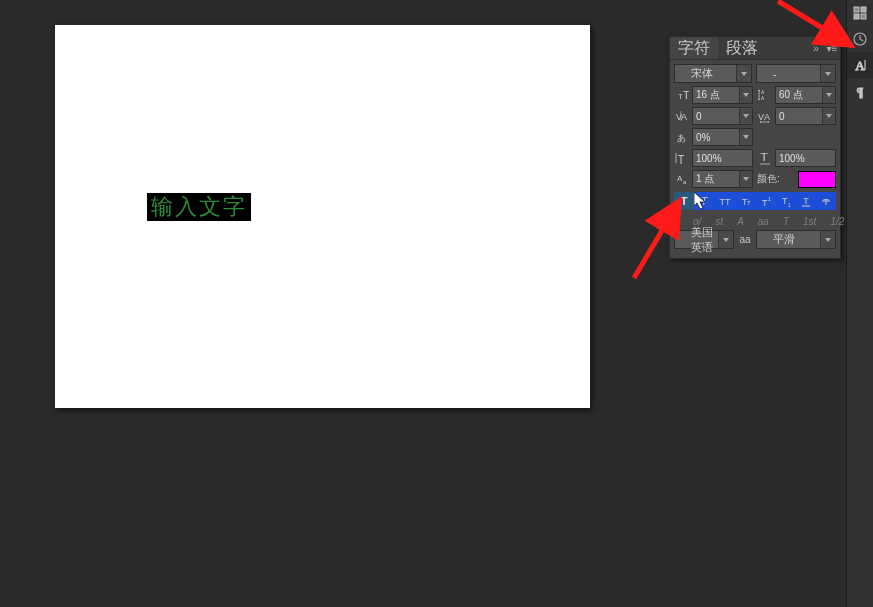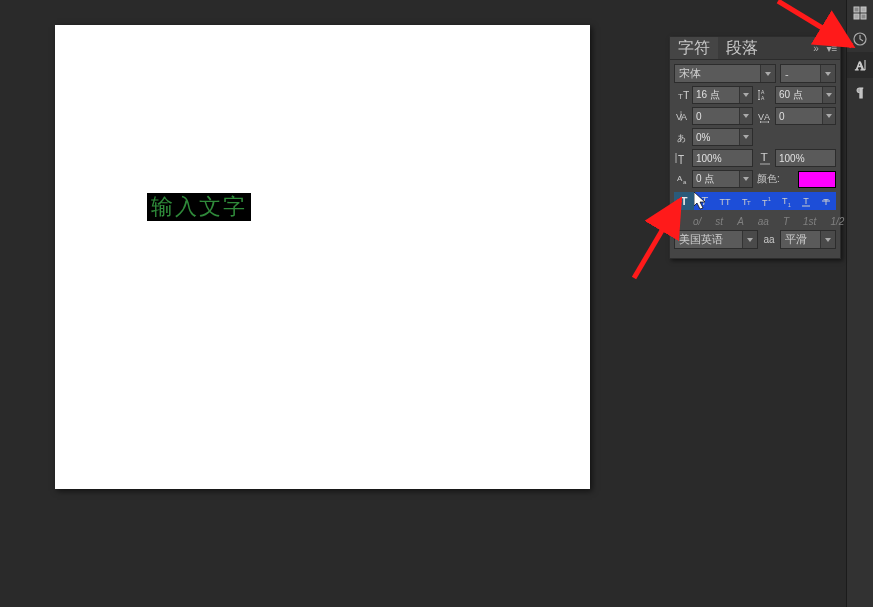--- a/index.html
+++ b/index.html
@@ -1,33 +1,33 @@
 <!DOCTYPE html>
 <html><head>
 <meta charset="utf-8">
 <style>
   html,body{margin:0;padding:0;width:873px;height:607px;background:#2a2a2a;font-family:"Microsoft YaHei",Arial,sans-serif;overflow:hidden;font-size:11px;}
   
-  .doc-wrap{position:absolute;left:55px;top:25px;width:535px;height:464px;background:#ffffff;box-shadow:2px 2px 6px rgba(0,0,0,0.6);}
+  .doc-wrap{position:absolute;left:55px;top:25px;width:535px;height:383px;background:#ffffff;box-shadow:2px 2px 6px rgba(0,0,0,0.6);}
   .text-layer{position:absolute;left:92px;top:168px;background:#000;color:#2f8a3a;font-size:22px;padding:0 4px;line-height:28px;letter-spacing:2px;}
   
   .rightbar{position:absolute;right:0;top:0;width:26px;height:100%;background:#323232;border-left:1px solid #1b1b1b;}
   .rb-btn{width:26px;height:26px;display:flex;align-items:center;justify-content:center;color:#c8c8c8;}
   .rb-btn.active{background:#2a2a2a;}
   .rb-btn svg{width:16px;height:16px;fill:#c8c8c8;stroke:#c8c8c8;}
   
   .panel{position:absolute;left:669px;top:36px;width:170px;background:#454545;border:1px solid #2c2c2c;box-shadow:2px 2px 4px rgba(0,0,0,0.5);color:#c8c8c8;}
   .panel-tabs{display:flex;align-items:center;height:22px;background:#3b3b3b;border-bottom:1px solid #2c2c2c;}
   .tab{padding:0 8px;height:22px;line-height:22px;font-size:16px;color:#c8c8c8;}
   .tab.active{background:#454545;}
   .tab-spacer{flex:1;}
   .tab-icn{width:16px;text-align:center;font-size:10px;color:#b0b0b0;}
   .panel-body{padding:4px 4px 6px 4px;}
   .row{display:flex;align-items:center;gap:4px;margin-bottom:3px;}
-  .sel{flex:1;height:17px;background:#5a5a5a;border:1px solid #2c2c2c;display:flex;align-items:center;padding:0 4px;font-size:11px;color:#d0d0d0;position:relative;}
+  .sel{flex:1;height:17px;background:#5a5a5a;border:1px solid #2c2c2c;display:flex;align-items:center;padding:0 16px;font-size:11px;color:#d0d0d0;position:relative;}
   .sel .dd{position:absolute;right:0;top:0;width:14px;height:100%;background:#4a4a4a;border-left:1px solid #333;display:flex;align-items:center;justify-content:center;}
   .dd svg{width:6px;height:6px;}
   .half{display:flex;align-items:center;gap:2px;flex:1;}
   .ic{width:16px;height:16px;display:flex;align-items:center;justify-content:center;flex:0 0 16px;}
   .ic svg{width:14px;height:14px;}
   .num{flex:1;height:16px;background:#5a5a5a;border:1px solid #2c2c2c;padding:0 3px;font-size:10px;color:#e0e0e0;display:flex;align-items:center;position:relative;}
   .num .dd{position:absolute;right:0;top:0;width:12px;height:100%;background:#4a4a4a;border-left:1px solid #333;display:flex;align-items:center;justify-content:center;}
   .swatch{width:36px;height:15px;background:#ff00ff;border:1px solid #000;}
   .lbl{font-size:10px;color:#c8c8c8;}
   .btn-row{display:flex;gap:0;margin-top:4px;}
@@ -223,21 +223,21 @@
 
     <div class="row">
       <div class="half">
         <div class="ic">
             <svg viewBox="0 0 14 14">
               <text x="2" y="9" font-size="8" fill="#ccc">A</text>
               <text x="8" y="12" font-size="6" fill="#ccc">a</text>
             </svg>
           </div>
         <div class="num">
-            <span>0 点</span>
+            <span>1 点</span>
             <div class="dd">
               <svg viewBox="0 0 6 6">
                 <path d="M0 1l3 4 3-4z" fill="#aaa"></path>
               </svg>
             </div>
           </div>
       </div>
       <div class="half" style="justify-content:space-between;gap:4px">
         <span class="lbl">颜色:</span>
         <div class="swatch" style="background:#ff00ff"></div>

